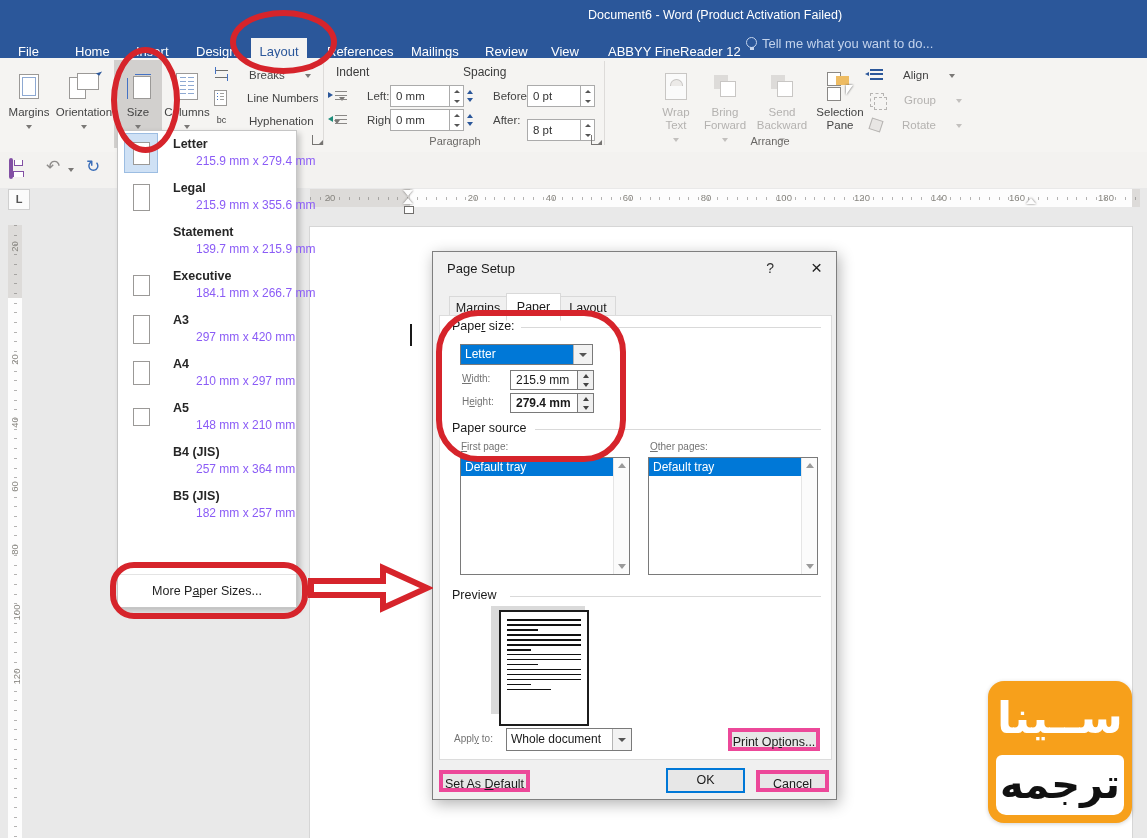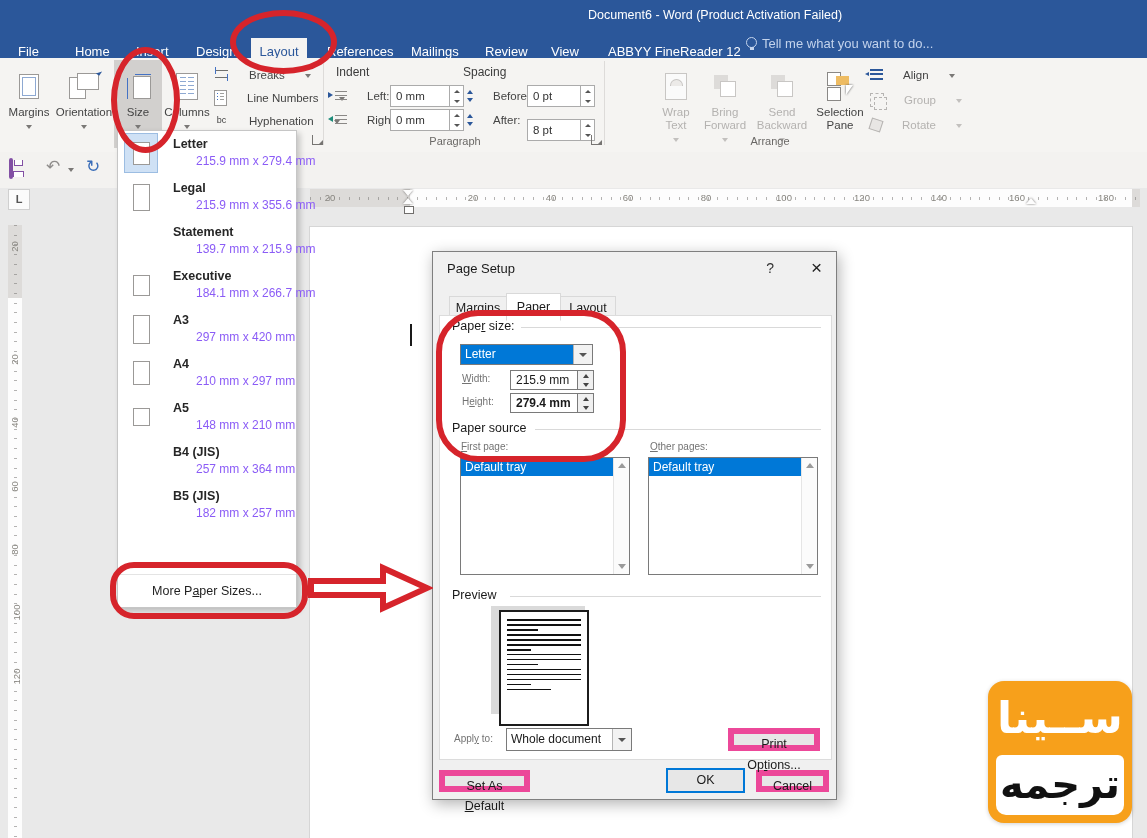--- a/index.html
+++ b/index.html
@@ -149,21 +149,21 @@
   .listbox .selrow{position:absolute;left:0;top:0;right:15px;height:18px;background:#0078d7;color:#fff;font-size:12px;line-height:18px;padding-left:4px;}
   .lscroll{position:absolute;right:0;top:0;width:15px;height:100%;background:#fbfbfb;border-left:1px solid #e5e5e5;}
   .lscroll .sa{position:absolute;left:0;width:100%;height:15px;display:flex;align-items:center;justify-content:center;}
   .lscroll .sa.top{top:0;}.lscroll .sa.bot{bottom:0;}
   .sa.top:after{content:"";border-left:4px solid transparent;border-right:4px solid transparent;border-bottom:5px solid #9a9a9a;}
   .sa.bot:after{content:"";border-left:4px solid transparent;border-right:4px solid transparent;border-top:5px solid #9a9a9a;}
   .thumbwrap{position:absolute;left:57px;top:352px;width:94px;height:108px;background:#dadada;}
   .thumbpage{position:absolute;left:8px;top:4px;width:74px;height:98px;background:#fff;border:2px solid #1c1c1c;padding:7px 6px;box-sizing:content-box;}
   .thumbpage .ln{height:1.6px;background:#111;margin-bottom:3.4px;}
   .ln.w1{width:100%;}.ln.w2{width:42%;}.ln.w3{width:33%;}.ln.w4{width:60%;}
-  .dbtn{position:absolute;background:#e7e7e7;border:6px solid #ec4899;font-size:12.5px;color:#1a1a1a;text-align:center;box-sizing:border-box;cursor:default;}
+  .dbtn{position:absolute;background:#e7e7e7;border:4px solid #ec4899;font-size:12.5px;color:#1a1a1a;text-align:center;box-sizing:border-box;cursor:default;}
   .dbtn.default{border:2px solid #0078d7;}
 
   
   .red-oval{position:absolute;border:6px solid #d6242b;border-radius:50%;z-index:50;pointer-events:none;}
   .red-rect{position:absolute;border:6px solid #d6242b;z-index:50;pointer-events:none;}
   .red-arrow{position:absolute;z-index:50;pointer-events:none;}
 
   
   .logo{position:absolute;left:988px;top:681px;width:144px;height:142px;background:#f7a01b;border-radius:16px;z-index:35;box-shadow:0 1px 4px rgba(0,0,0,.18);font-family:"DejaVu Sans",sans-serif;}
   .logo .ar-top{position:absolute;left:0;top:2px;width:100%;text-align:center;color:#fff;font-size:44px;font-weight:bold;line-height:70px;}

